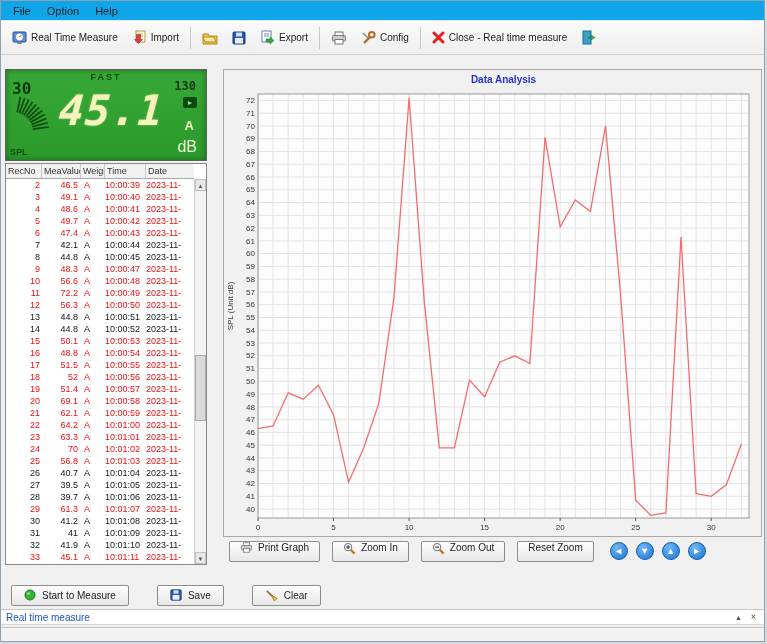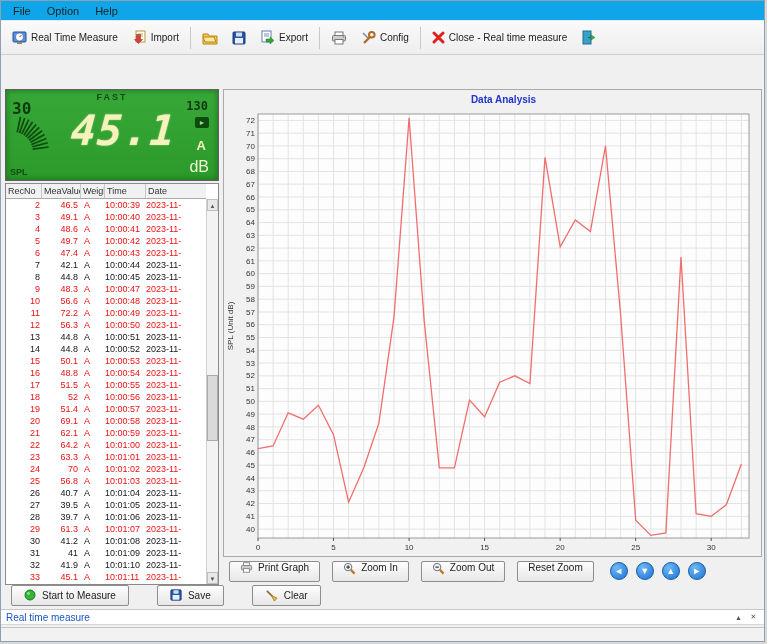--- a/index.html
+++ b/index.html
@@ -16,21 +16,21 @@
   
   .menubar { height: 20px; background: #0ea5e9; display: flex; align-items: center; padding-left: 4px; border-bottom: 1px solid #e6e6e6; }
   .mitem { font-size: 11px; color: #222; padding: 2px 8px; }
 
   
   .toolbar { height: 34px; background: linear-gradient(#fafafa, #eeeeee); border-bottom: 1px solid #cfcfcf; display: flex; align-items: center; padding: 0 4px; }
   .tbtn { display: flex; align-items: center; gap: 4px; padding: 4px 6px; font-size: 10px; color: #222; border: 1px solid transparent; border-radius: 2px; }
   .tsep { width: 1px; height: 22px; background: #c8c8c8; margin: 0 4px; }
 
   
-  .main { position: absolute; top: 88px; left: 4px; width: 757px; height: 496px; display: flex; gap: 4px; }
+  .main { position: absolute; top: 68px; left: 4px; width: 757px; height: 496px; display: flex; gap: 16px; }
   .leftpanel { width: 214px; display: flex; flex-direction: column; }
   .rightpanel { width: 539px; display: flex; flex-direction: column; }
 
   
   .lcd { height: 92px; background: linear-gradient(#37a837, #2b9a2b); border: 1px solid #5f5f5f; position: relative; box-shadow: inset 0 0 6px rgba(0,0,0,.35); margin-bottom: 2px; }
   .lcd-fast { position: absolute; top: 2px; left: 50%; transform: translateX(-50%); font-size: 9px; font-weight: bold; letter-spacing: 2px; color: #0d4d0d; }
   .lcd-min { position: absolute; top: 9px; left: 6px; font-family: "DejaVu Sans Mono", monospace; font-size: 16px; font-weight: bold; color: #103a10; }
   .lcd-max { position: absolute; top: 9px; right: 10px; font-family: "DejaVu Sans Mono", monospace; font-size: 12px; font-weight: bold; color: #103a10; }
   .lcd-ind { position: absolute; top: 27px; right: 9px; width: 14px; height: 11px; background: #0e4a0e; border-radius: 2px; display: flex; align-items: center; justify-content: center; color: #8fe08f; font-size: 7px; }
   .lcd-needle { position: absolute; left: 4px; top: 20px; }

